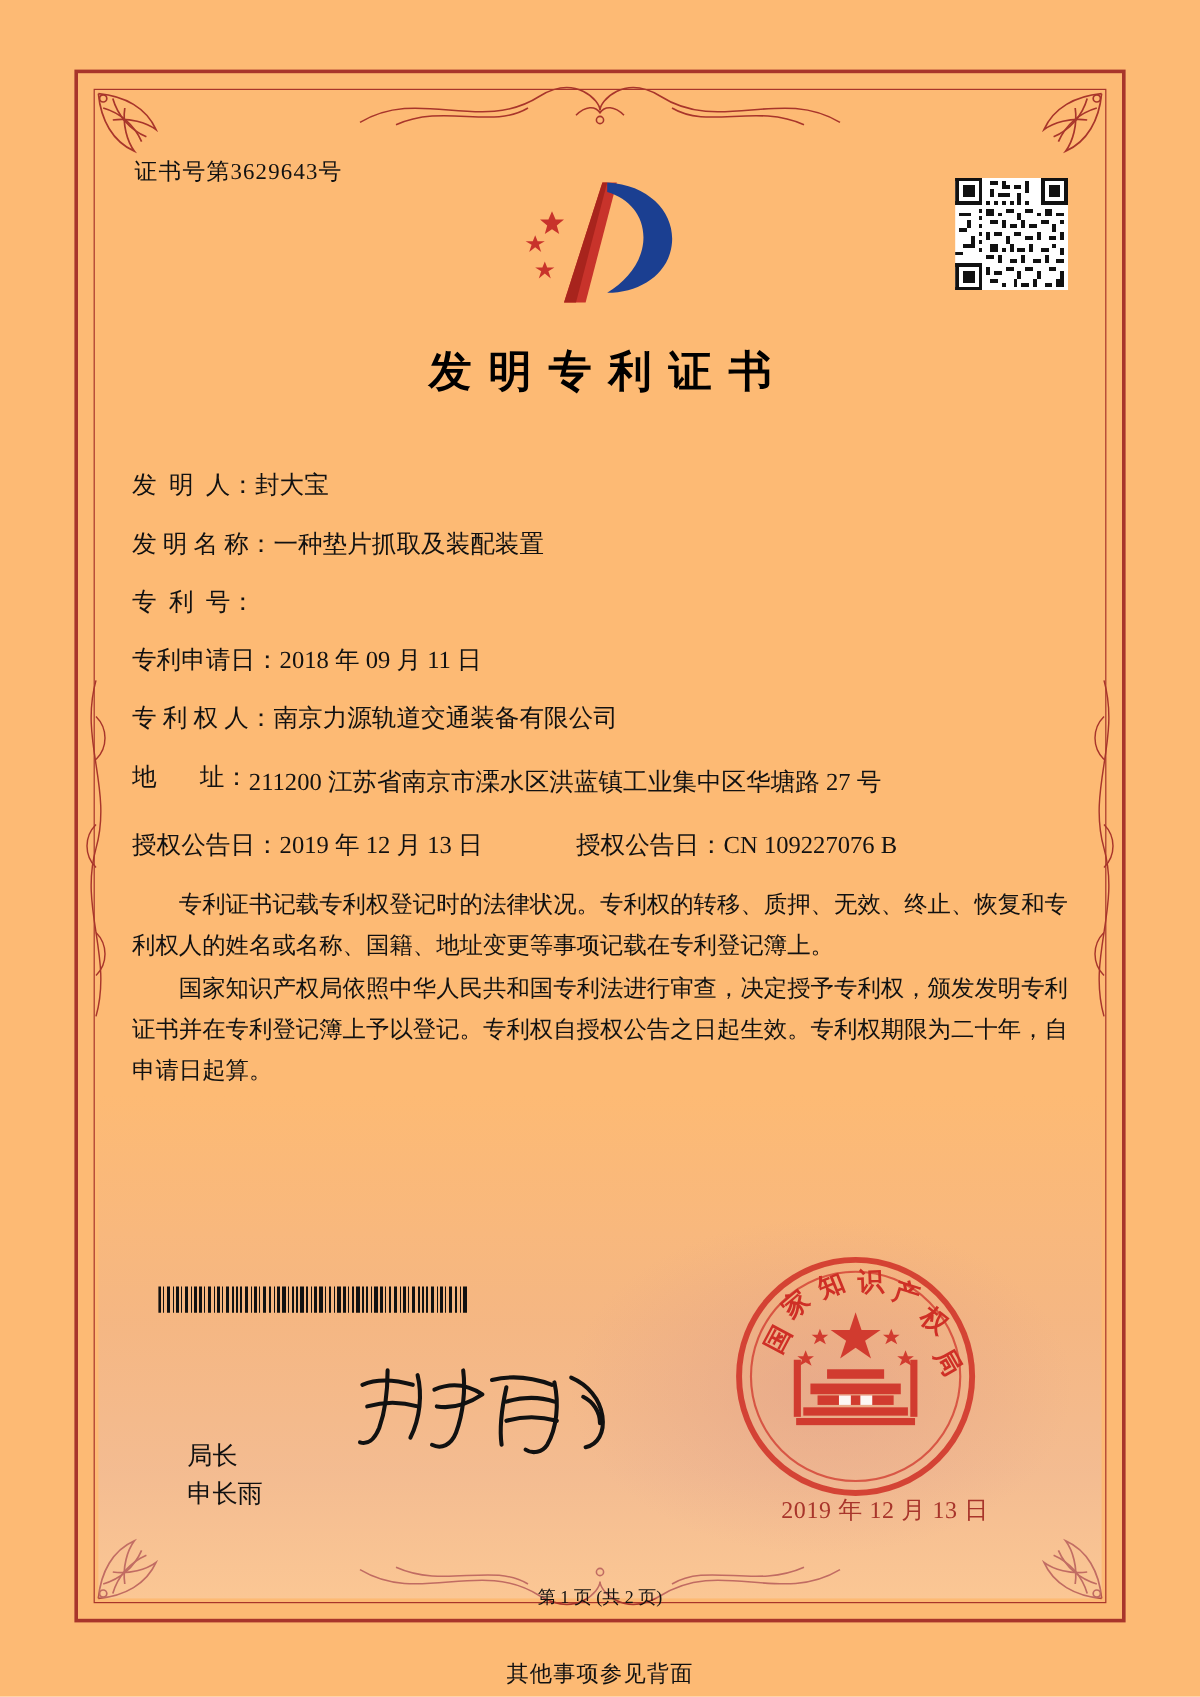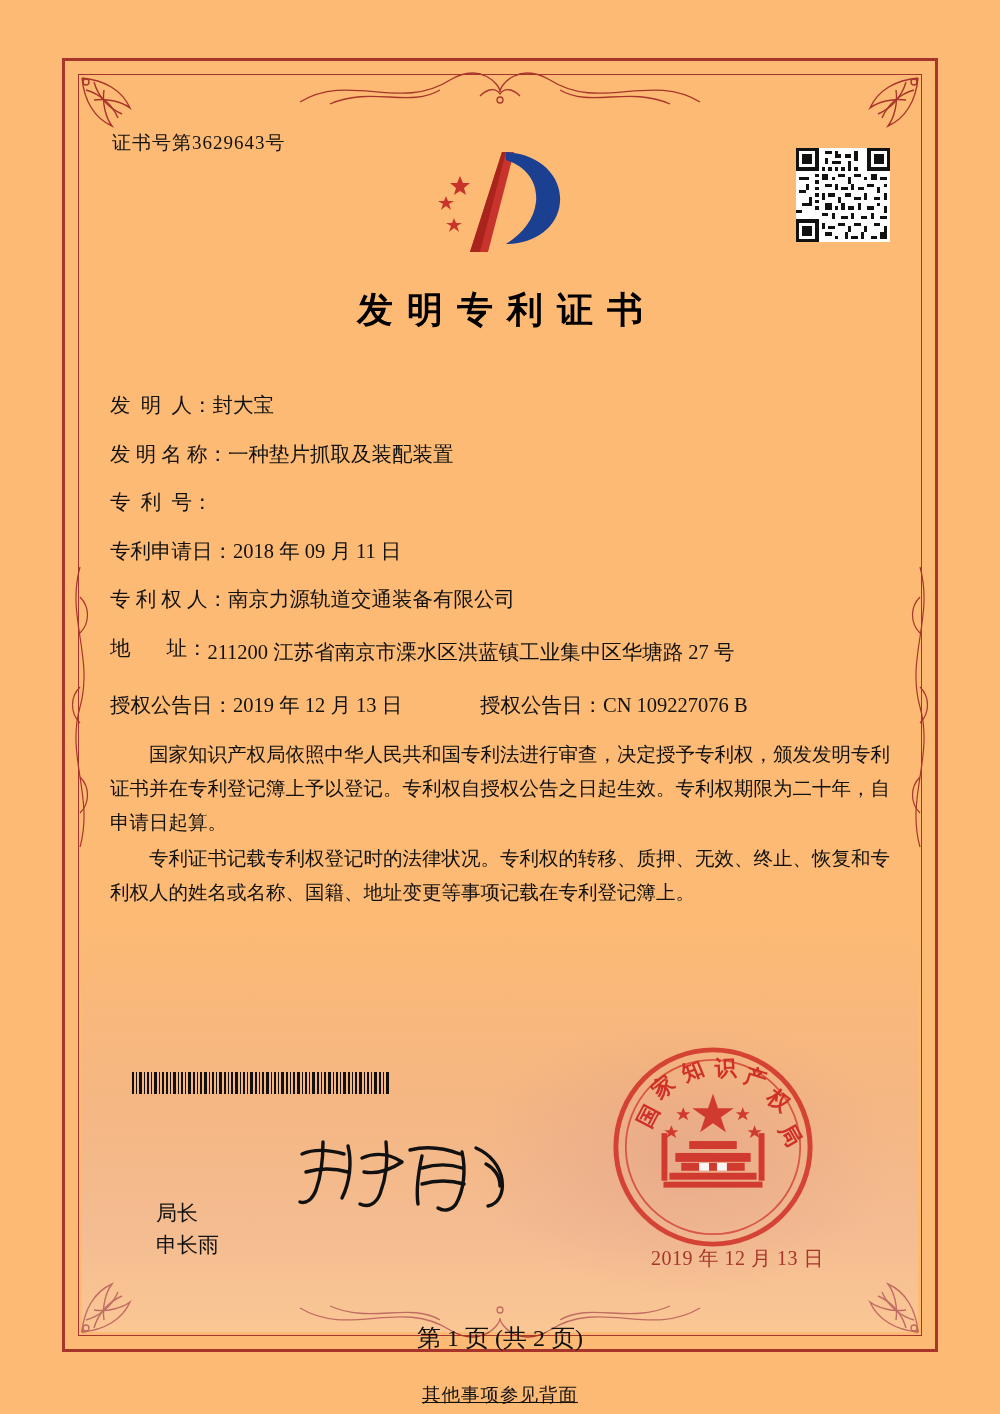--- a/index.html
+++ b/index.html
@@ -230,33 +230,32 @@
     font-size: 20px;
     color: #a8352b;
     letter-spacing: 0.5px;
   }
 
   .page-num {
     position: absolute;
     left: 0; right: 0;
     top: 1322px;
     text-align: center;
-    font-size: 24px;
+    font-size: 15px;
     color: #111;
   }
 
   .footnote {
     position: absolute;
     left: 0; right: 0;
     top: 1382px;
     text-align: center;
     font-size: 18.5px;
     color: #111;
     letter-spacing: 1px;
-    text-decoration: underline;
   }
 </style>
 </head>
 <body>
 
 <div class="page">
 
   <div class="frame-outer"></div>
   <div class="frame-inner"></div>
 
@@ -512,22 +511,22 @@
           <span class="field-value">2019 年 12 月 13 日</span>
         </span>
         <span class="col-b">
           <span class="field-label">授权公告日：</span>
           <span class="field-value">CN 109227076 B</span>
         </span>
       </div>
     </div>
 
     <div class="paragraphs">
+      <p>专利证书记载专利权登记时的法律状况。专利权的转移、质押、无效、终止、恢复和专利权人的姓名或名称、国籍、地址变更等事项记载在专利登记簿上。</p>
       <p>国家知识产权局依照中华人民共和国专利法进行审查，决定授予专利权，颁发发明专利证书并在专利登记簿上予以登记。专利权自授权公告之日起生效。专利权期限为二十年，自申请日起算。</p>
-      <p>专利证书记载专利权登记时的法律状况。专利权的转移、质押、无效、终止、恢复和专利权人的姓名或名称、国籍、地址变更等事项记载在专利登记簿上。</p>
     </div>
   </div>
 
   <div class="barcode">
     <svg viewBox="0 0 258 22" preserveAspectRatio="none" shape-rendering="crispEdges">
       <rect width="258" height="22" fill="none"></rect>
       <g fill="#111">
         <rect x="0" y="0" width="2" height="22"></rect>
           <rect x="4" y="0" width="1" height="22"></rect>
         <rect x="7" y="0" width="3" height="22"></rect>

